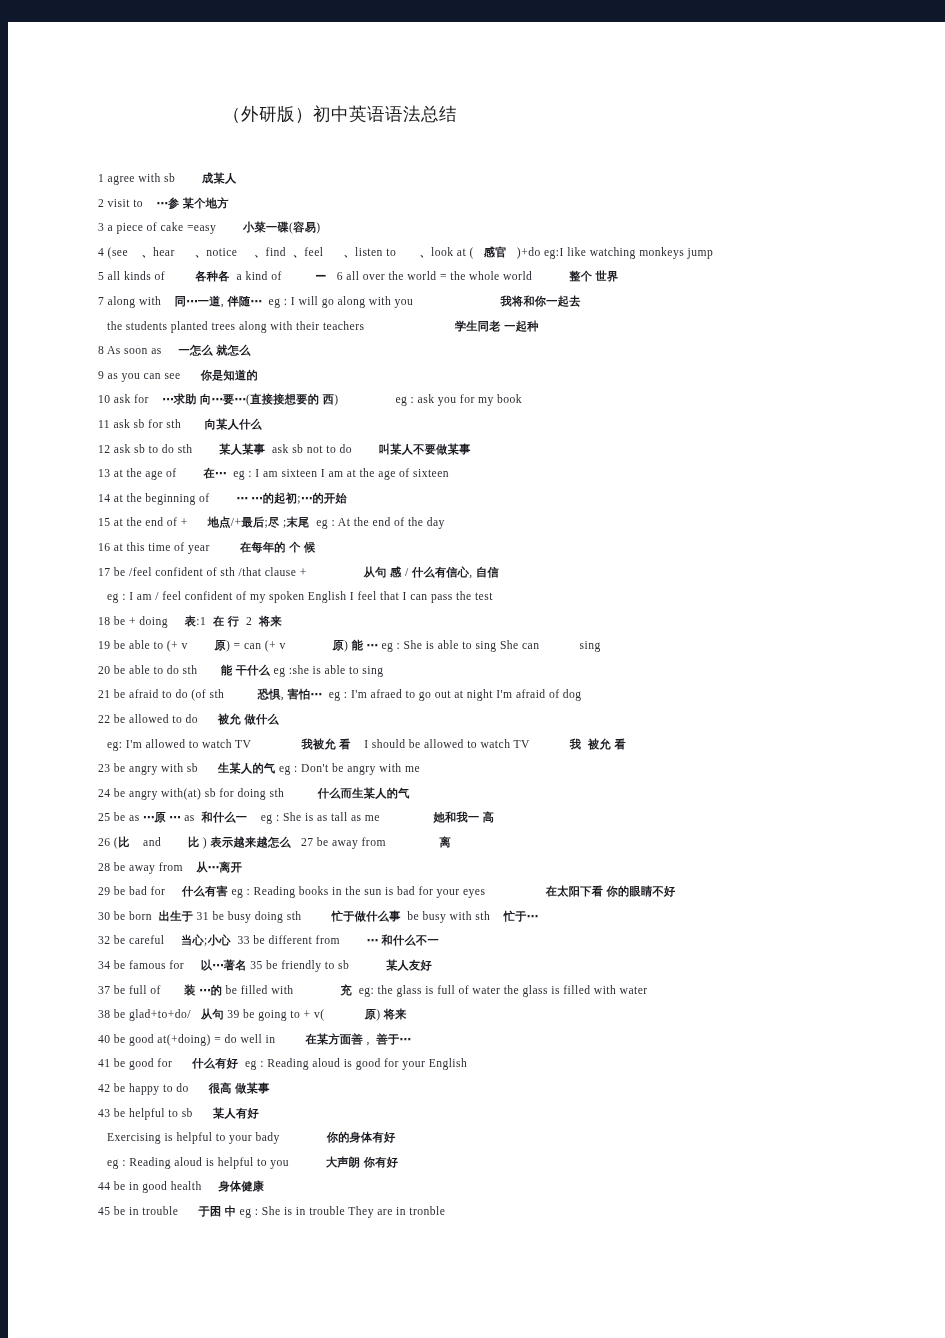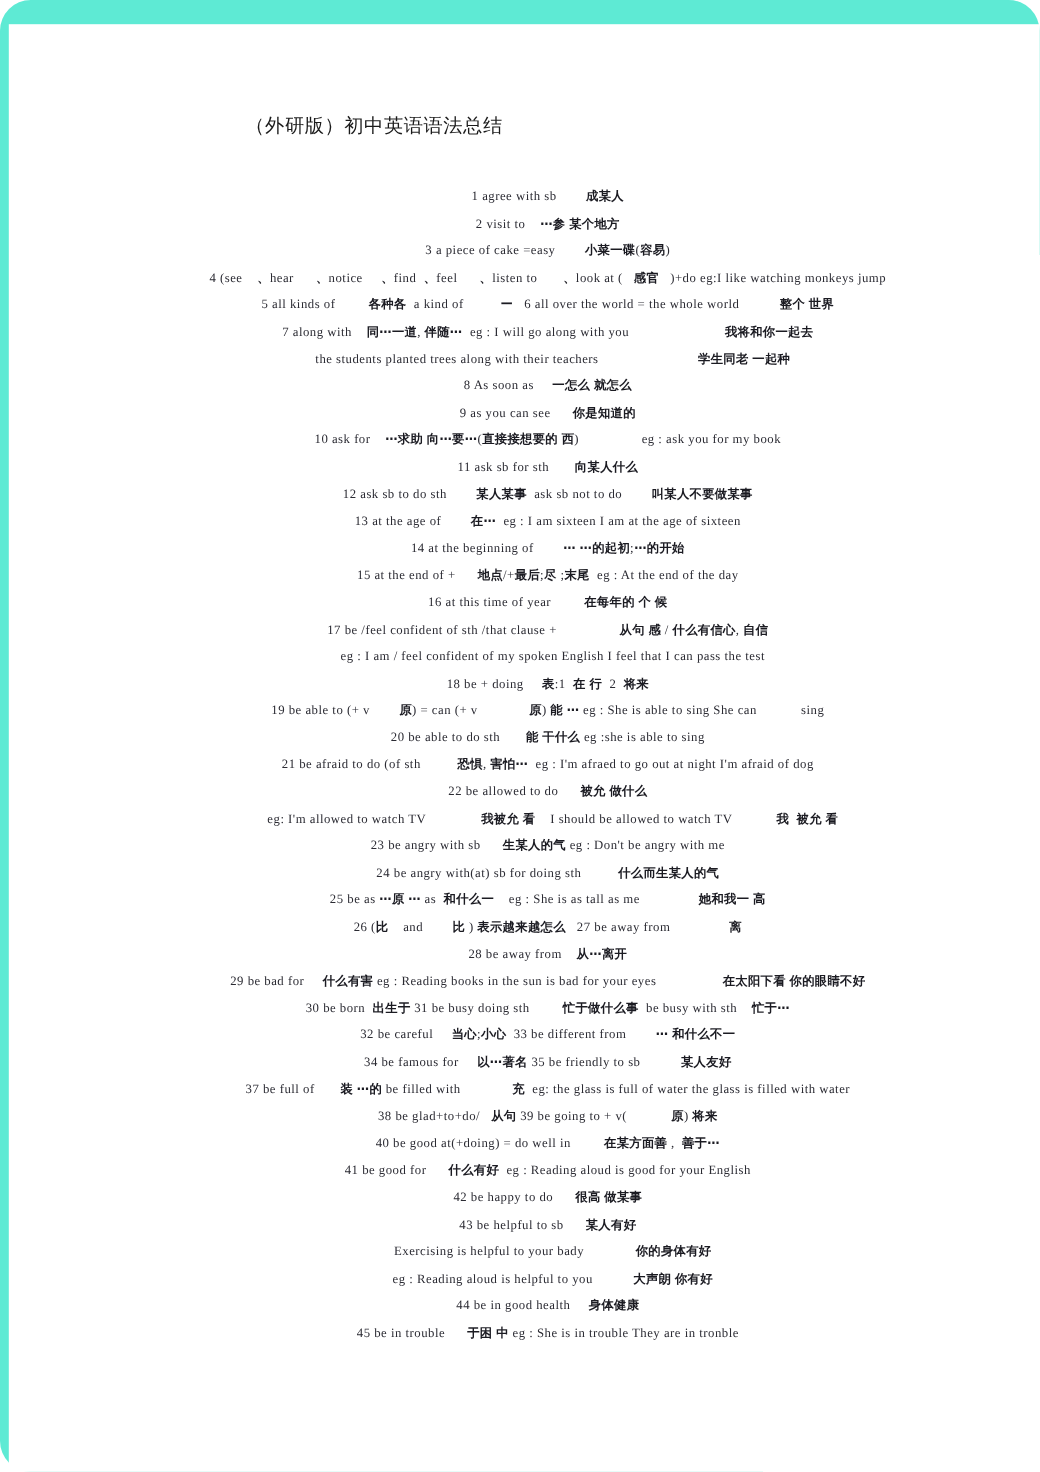--- a/index.html
+++ b/index.html
@@ -10,23 +10,22 @@
   body {
     width: 945px;
     height: 1338px;
     overflow: hidden;
     font-family: "Liberation Serif", "DejaVu Serif", serif;
   }
   #page-frame {
     position: relative;
     width: 945px;
     height: 1338px;
-    background: #5eead4;
+    background: #0f172a;
     box-sizing: border-box;
-    border-radius: 28px;
   }
   #page-sheet {
     position: absolute;
     left: 8px;
     top: 22px;
     width: 937px;
     height: 1316px;
     background: #ffffff;
     box-sizing: border-box;
   }
@@ -46,21 +45,20 @@
     top: 145px;
     width: 800px;
   }
   .line {
     font-size: 11.6px;
     color: #2b2b33;
     line-height: 24.6px;
     white-space: pre;
     letter-spacing: 0.45px;
     height: 24.6px;
-    text-align: center;
   }
   .line.indent {
     padding-left: 9px;
   }
   .cn {
     font-family: "DejaVu Sans", "Liberation Sans", sans-serif;
     font-weight: bold;
     font-size: 11.2px;
     letter-spacing: 0.3px;
     color: #1b1b22;

